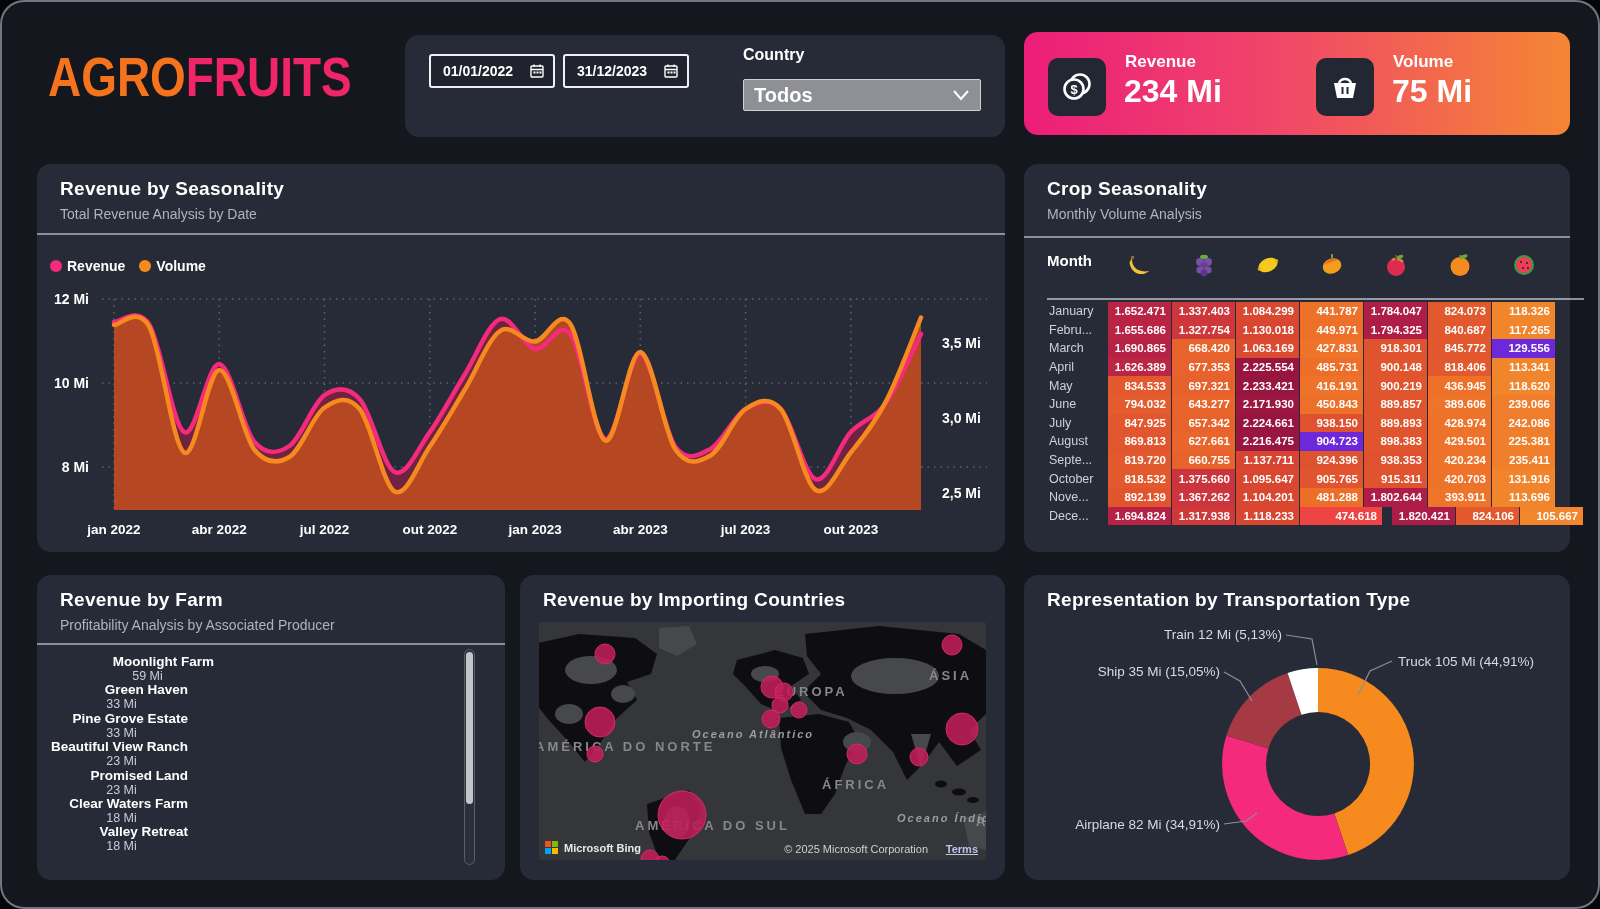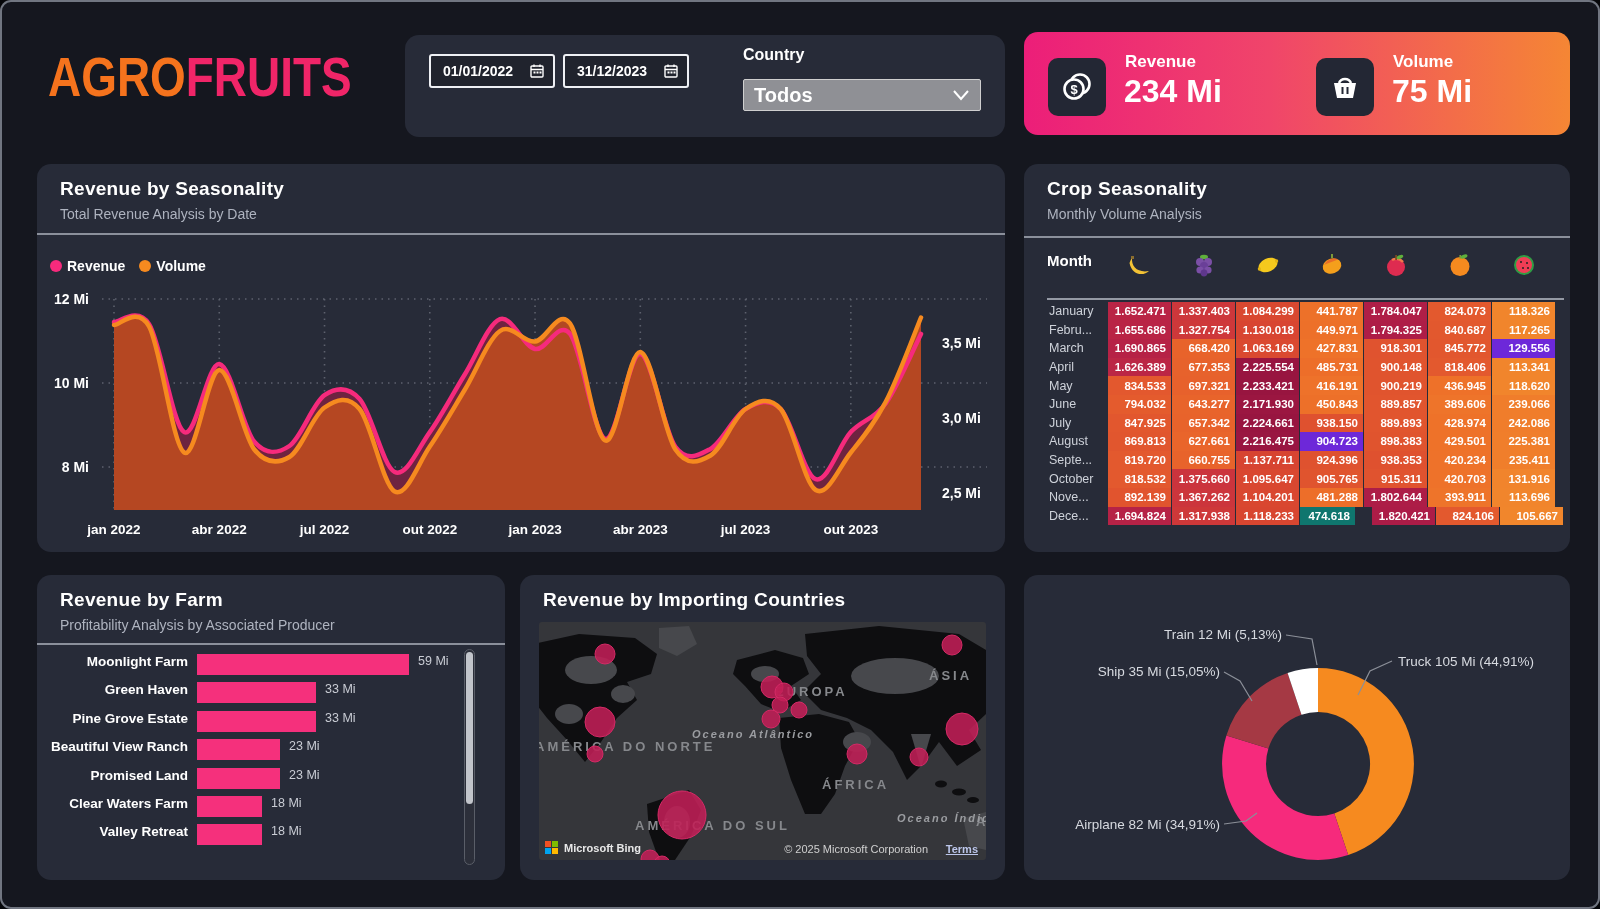--- a/index.html
+++ b/index.html
@@ -1,18 +1,18 @@
 <!DOCTYPE html>
 <html><head>
 <meta charset="utf-8">
 <style>
   html,body{margin:0;padding:0;background:#050609;}
   *{box-sizing:border-box;font-family:"Liberation Sans",sans-serif;}
   #root{position:relative;width:1600px;height:909px;background:#15171f;border:2px solid rgba(190,196,210,.55);
-        border-radius:11px;overflow:hidden;}
+        border-radius:24px;overflow:hidden;}
   .card{position:absolute;background:#272b38;border-radius:14px;}
   .card-title{position:absolute;left:23px;top:14px;color:#fff;font-size:19px;font-weight:bold;letter-spacing:.3px;}
   .card-sub{position:absolute;left:23px;top:42px;color:#aeb3bf;font-size:14px;}
   .divider{position:absolute;left:0;right:0;height:2px;background:rgba(222,227,236,.55);}
   
   #logo{position:absolute;left:46px;top:42px;font-size:56px;font-weight:800;letter-spacing:0;
         transform:scaleX(.82);transform-origin:left center;white-space:nowrap;}
   
   .datebox{position:absolute;top:19px;width:126px;height:34px;border:2px solid #eef0f4;border-radius:3px;
            background:#20232d;display:flex;align-items:center;justify-content:space-between;padding:0 8px 0 12px;}
@@ -32,21 +32,21 @@
   .legend .item{display:flex;align-items:center;gap:5px;color:#fff;font-size:14px;font-weight:bold;}
   .legend .dot{width:12px;height:12px;border-radius:50%;}
   
   #crop-table{position:absolute;left:23px;top:88px;}
   .crop-header{display:flex;height:46px;}
   .crop-row{display:flex;}
   .crop-cell{height:18.6px;display:flex;align-items:center;justify-content:flex-end;
              padding-right:5px;color:#fff;font-size:11.5px;font-weight:bold;}
   .month-cell{color:#ced2da;font-size:12.5px;font-weight:normal;justify-content:flex-start;padding-left:2px;}
   
-  .bar-row{position:absolute;left:0;height:21px;display:flex;align-items:flex-start;}
+  .bar-row{position:absolute;left:0;height:21px;display:flex;align-items:center;flex-direction:column;}
   .bar-label{width:160px;text-align:right;color:#fff;font-size:13.5px;font-weight:bold;padding-right:9px;}
   .bar{height:21px;background:#F5307C;}
   .bar-value{color:#c9ccd4;font-size:12.5px;padding-left:9px;}
   .scroll-track{position:absolute;width:11px;border:1px solid #5a5e68;border-radius:6px;background:#2c2f3a;}
   .scroll-thumb{position:absolute;left:1px;width:7px;border-radius:4px;background:#c2c5cb;}
   
   #map-wrap{position:absolute;left:19px;top:47px;width:447px;height:238px;border-radius:3px;overflow:hidden;}
   .map-label{fill:#86888c;font-size:13px;font-weight:bold;letter-spacing:3px;}
   .ocean-label{fill:#9b9da1;font-size:11px;font-weight:bold;letter-spacing:2px;font-style:italic;}
   .attrib{position:absolute;color:#e8e8e8;font-size:11px;}
@@ -341,21 +341,21 @@
           <div class="crop-cell" style="width:63px;margin-right:1px;background:rgb(237,110,41);">481.288</div>
           <div class="crop-cell" style="width:63px;margin-right:1px;background:rgb(173,29,71);">1.802.644</div>
           <div class="crop-cell" style="width:63px;margin-right:1px;background:rgb(238,116,42);">393.911</div>
           <div class="crop-cell" style="width:63px;margin-right:1px;background:rgb(241,133,44);">113.696</div>
         </div>
         <div class="crop-row">
           <div class="crop-cell month-cell" style="width:61px;">Dece...</div>
           <div class="crop-cell" style="width:63px;margin-right:1px;background:rgb(182,34,70);">1.694.824</div>
           <div class="crop-cell" style="width:63px;margin-right:1px;background:rgb(206,56,57);">1.317.938</div>
           <div class="crop-cell" style="width:63px;margin-right:1px;background:rgb(216,70,48);">1.118.233</div>
-          <div class="crop-cell" style="width:55px;margin-right:17px;background:#0f766e;">474.618</div>
+          <div class="crop-cell" style="width:82px;margin-right:10px;background:#ef4444;">474.618</div>
           <div class="crop-cell" style="width:63px;margin-right:1px;background:rgb(172,28,71);">1.820.421</div>
           <div class="crop-cell" style="width:63px;margin-right:1px;background:rgb(227,89,46);">824.106</div>
           <div class="crop-cell" style="width:63px;margin-right:1px;background:rgb(241,134,44);">105.667</div>
         </div>
       </div>
   </div>
 
   <div class="card" id="farm-card" style="left:35px;top:573px;width:468px;height:305px;">
     <div class="card-title">Revenue by Farm</div>
     <div class="card-sub">Profitability Analysis by Associated Producer</div>
@@ -457,20 +457,21 @@
             <rect x="7" y="7" width="6" height="6" fill="#ffb900"></rect>
         </svg>
         <span style="font-weight:bold;">Microsoft Bing</span>
       </div>
       <div class="attrib" style="right:58px;bottom:5px;color:#cfcfcf;">© 2025 Microsoft Corporation</div>
       <div class="attrib" style="right:8px;bottom:5px;color:#bcc6ea;text-decoration:underline;font-weight:bold;">Terms</div>
     </div>
   </div>
 
   <div class="card" id="donut-card" style="left:1022px;top:573px;width:546px;height:305px;">
+    <div class="card-title">Representation by Transportation Type</div>
     <svg id="donut-svg" width="546" height="305" style="position:absolute;left:0;top:0;">
         <path d="M294.0,93.0 A96,96 0 0 1 324.2,280.1 L310.3,238.4 A52,52 0 0 0 294.0,137.0 Z" fill="#F68A1F"></path>
         <path d="M324.2,280.1 A96,96 0 0 1 202.4,160.4 L244.4,173.5 A52,52 0 0 0 310.3,238.4 Z" fill="#F62A7C"></path>
         <path d="M202.4,160.4 A96,96 0 0 1 263.6,97.9 L277.5,139.7 A52,52 0 0 0 244.4,173.5 Z" fill="#A53944"></path>
         <path d="M263.6,97.9 A96,96 0 0 1 294.0,93.0 L294.0,137.0 A52,52 0 0 0 277.5,139.7 Z" fill="#FFFFFF"></path>
         <polyline points="368,86 346,96 334,120" fill="none" stroke="#8b8f98" stroke-width="1.2"></polyline>
         <text x="374" y="91" text-anchor="start" class="donut-label">Truck 105 Mi (44,91%)</text>
         <polyline points="200,249 222,246 233,238" fill="none" stroke="#8b8f98" stroke-width="1.2"></polyline>
         <text x="196" y="254" text-anchor="end" class="donut-label">Airplane 82 Mi (34,91%)</text>
         <polyline points="200,97 216,106 228,126" fill="none" stroke="#8b8f98" stroke-width="1.2"></polyline>

